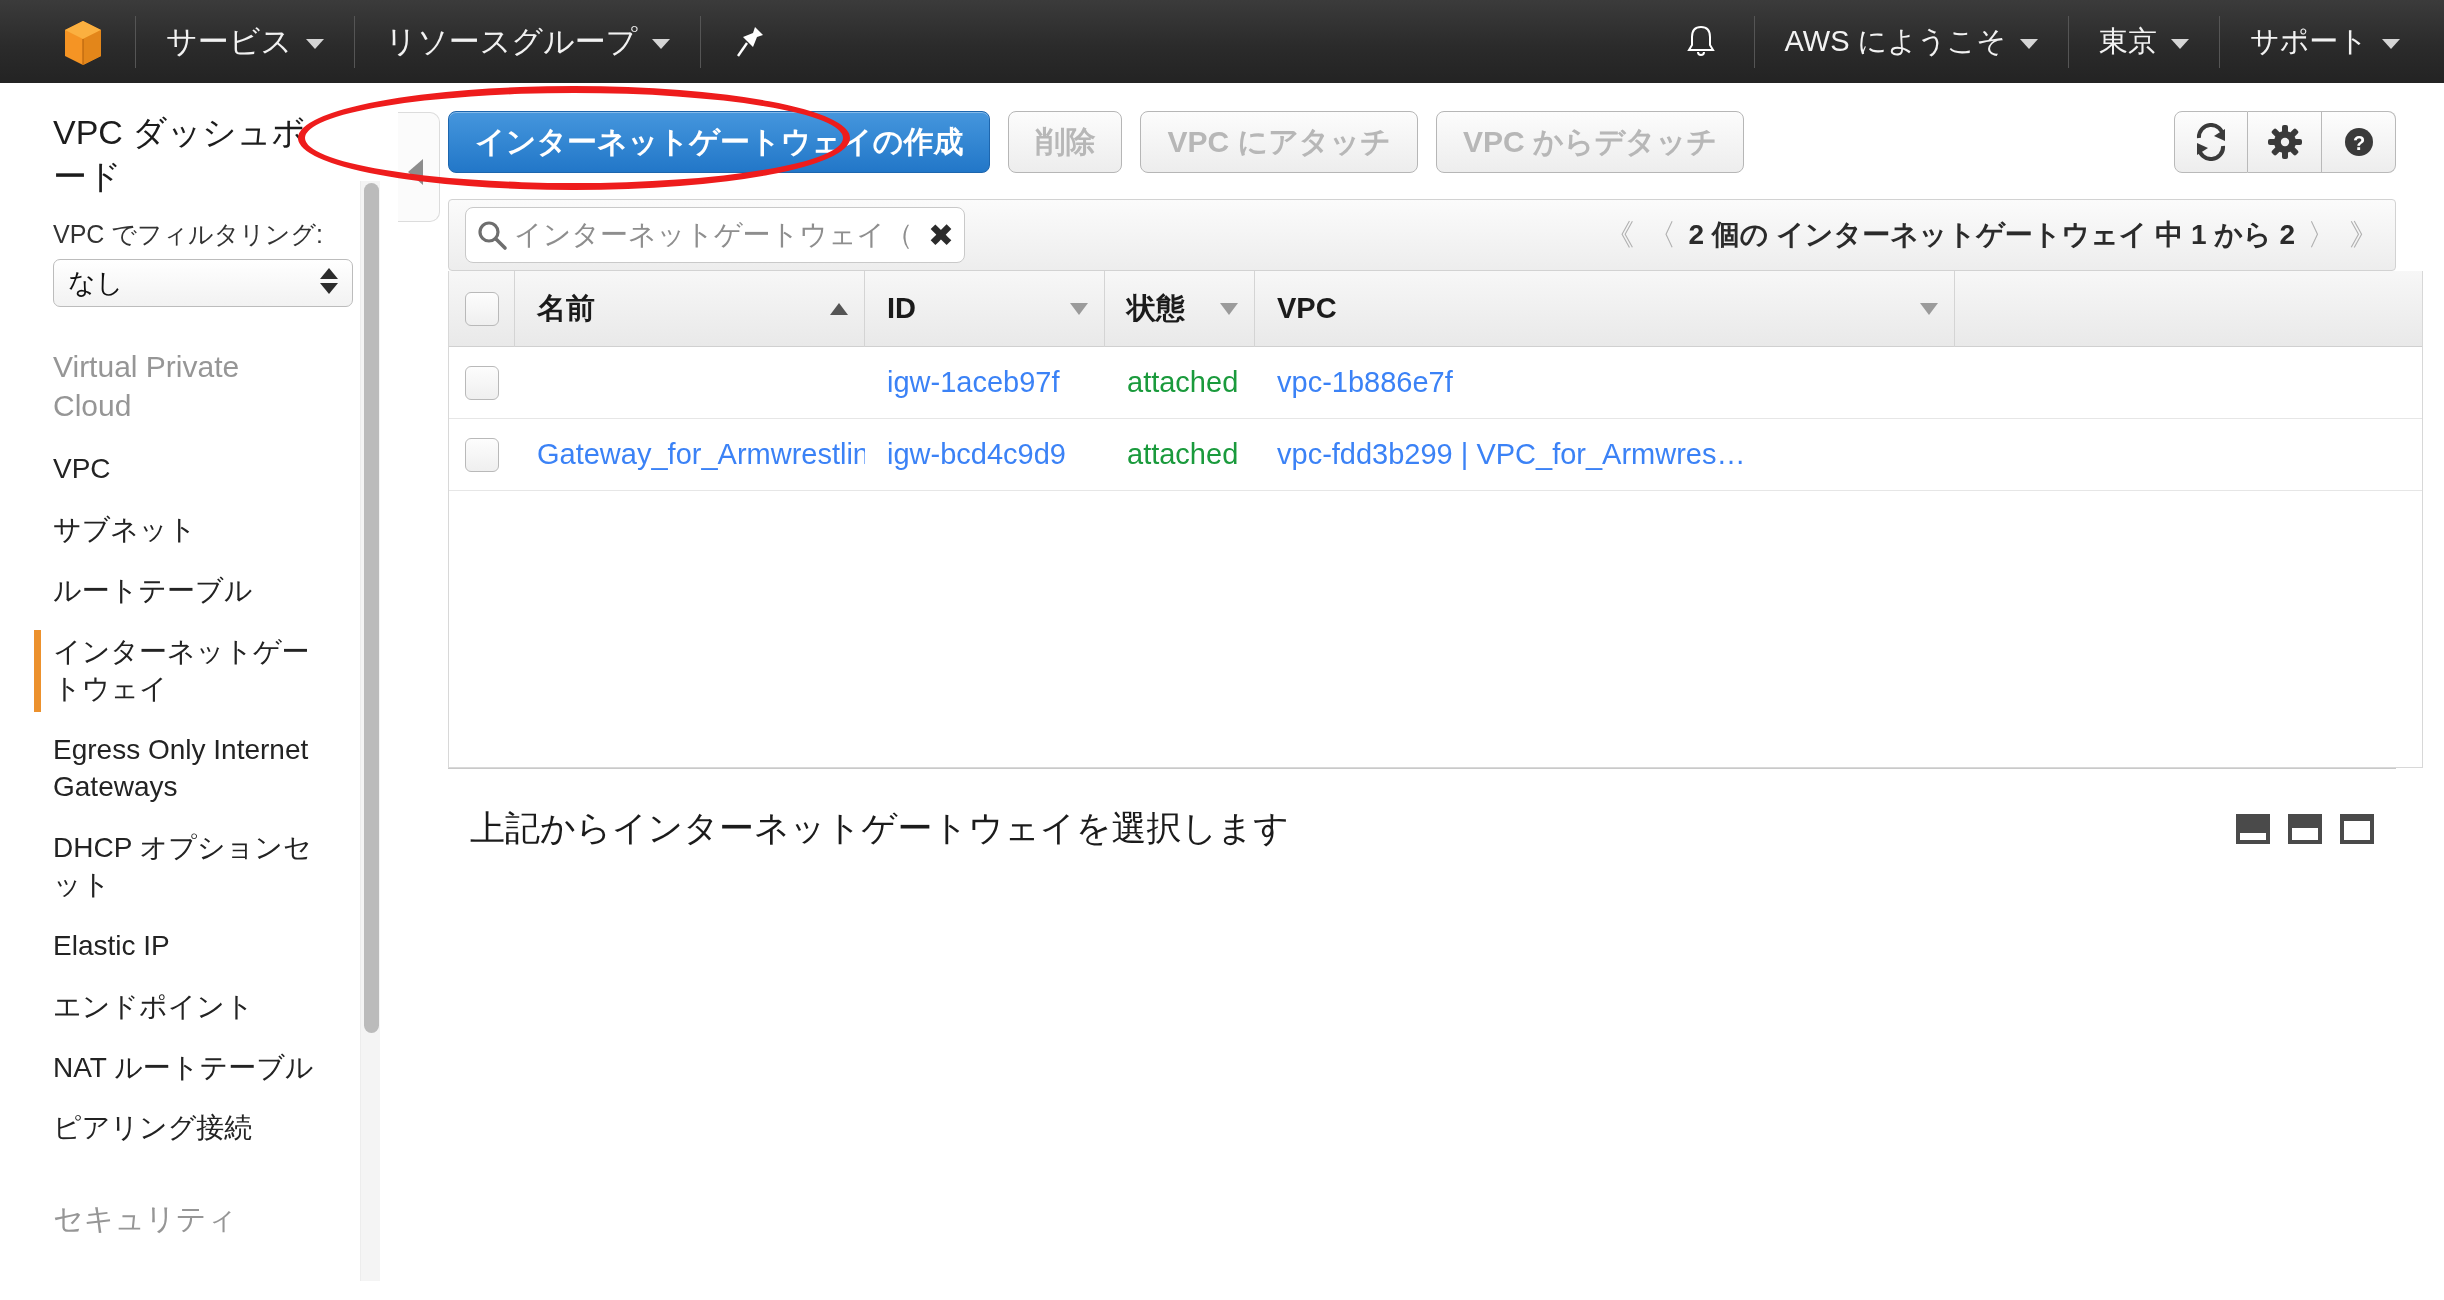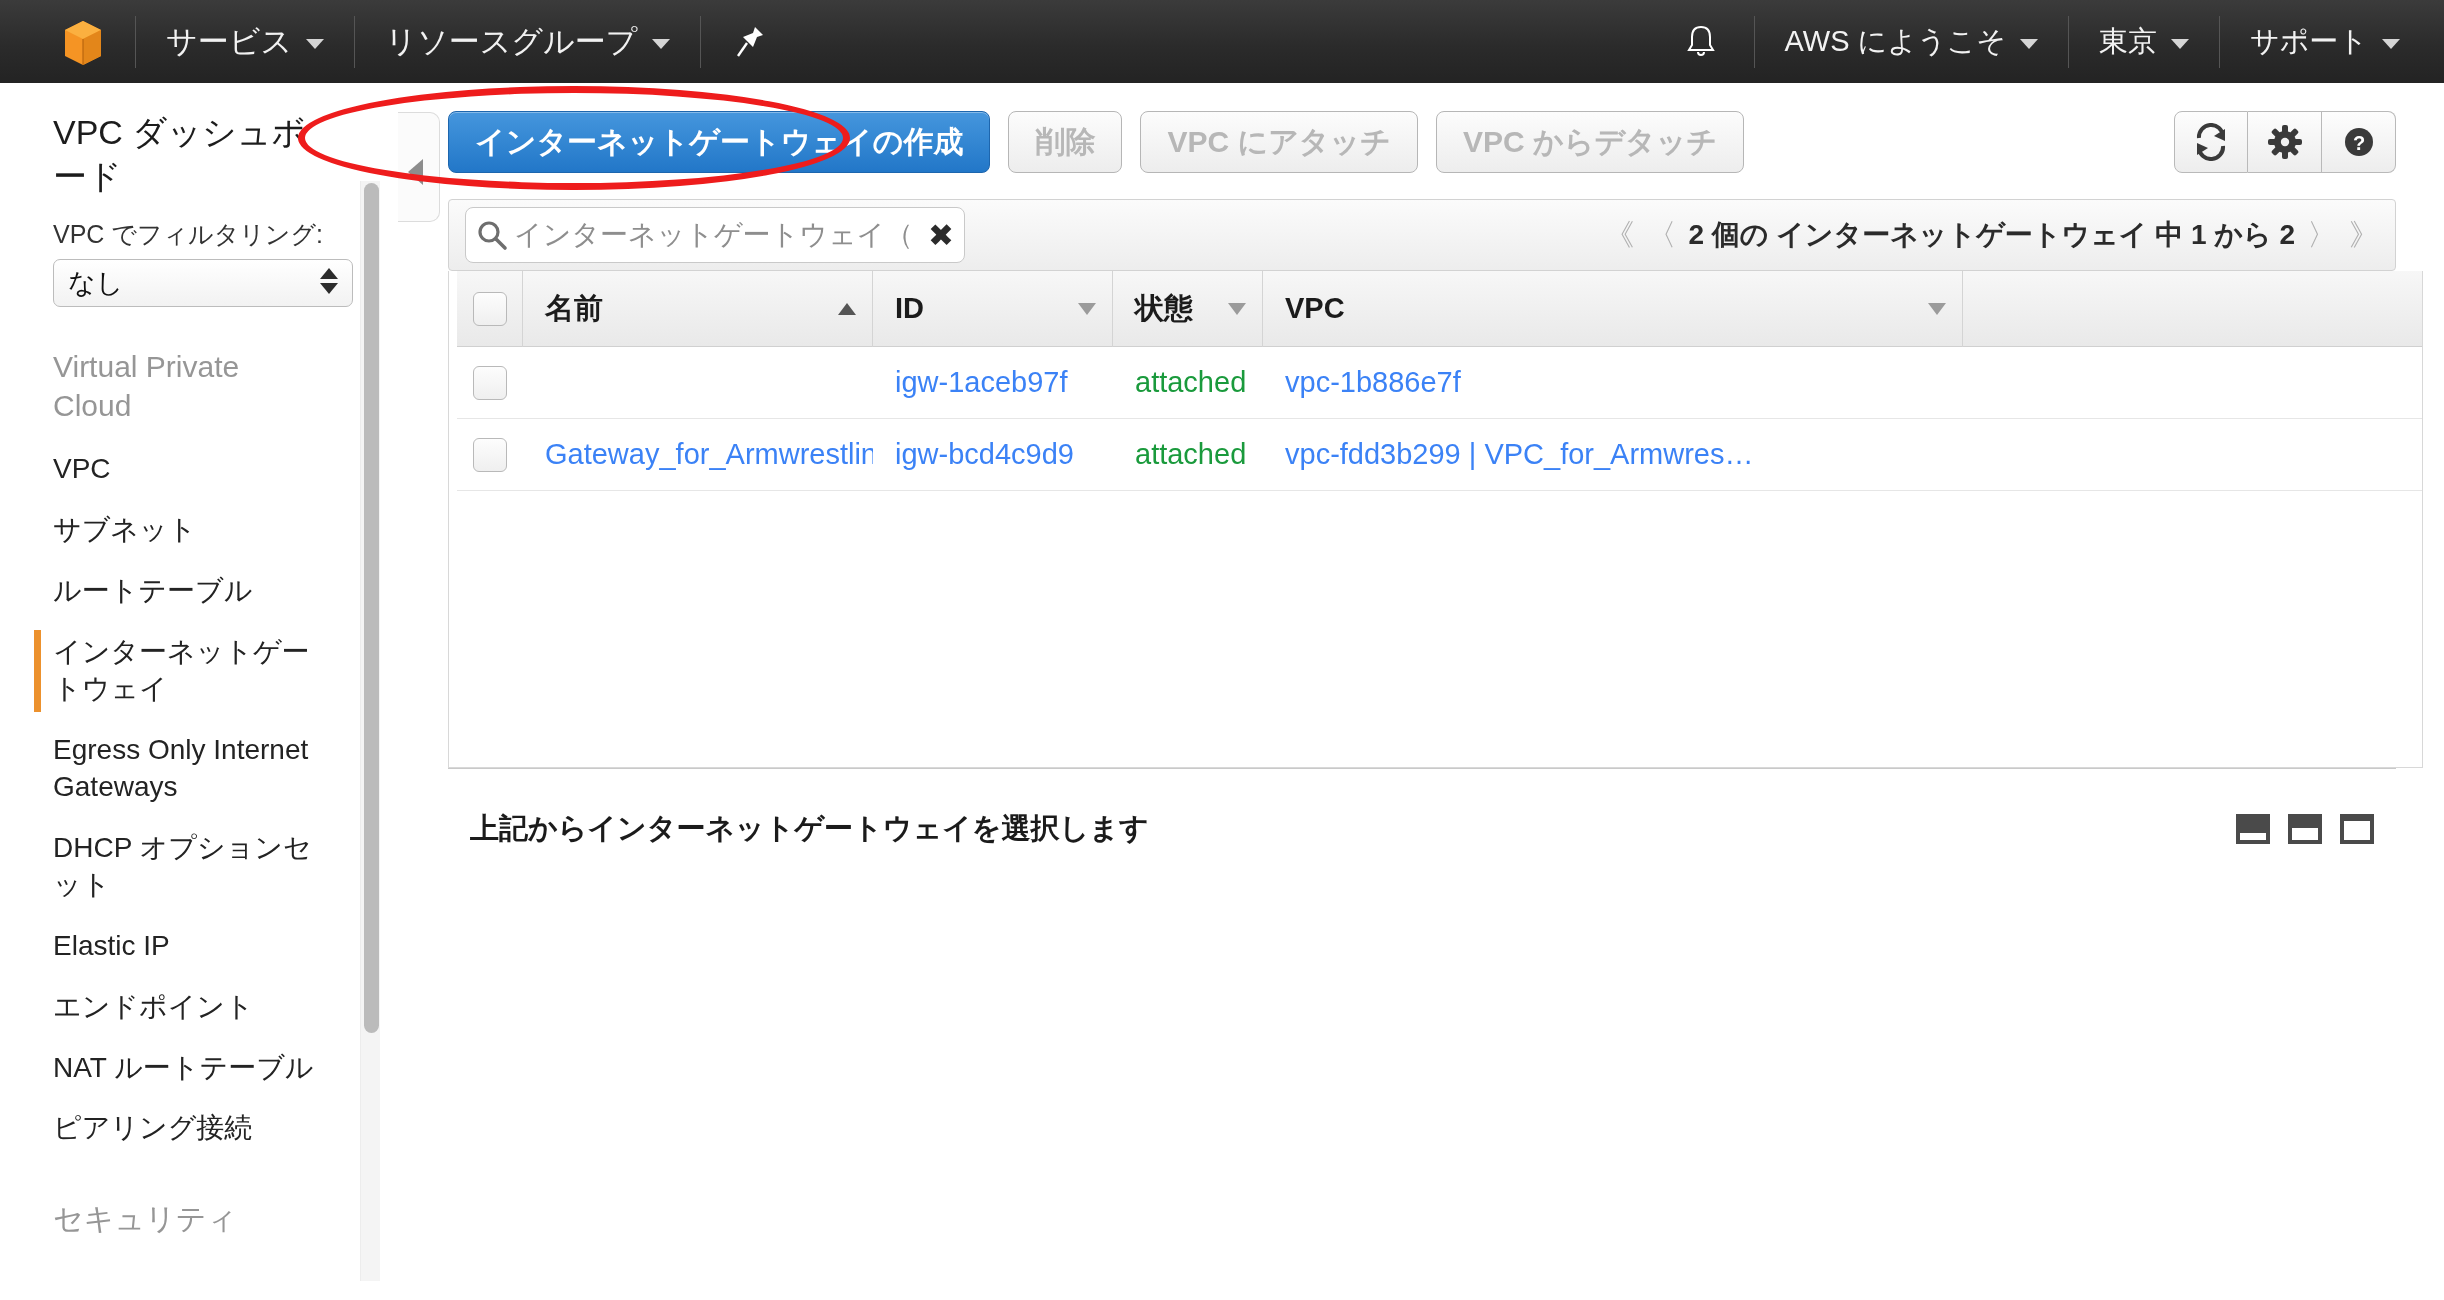--- a/index.html
+++ b/index.html
@@ -132,21 +132,21 @@
     white-space:nowrap; text-overflow:clip;
   }
   .clear-x{ font-size:31px; color:#2b2b2b; font-weight:bold; cursor:pointer; line-height:1;}
   .pager{
     margin-left:auto; display:flex; align-items:center; gap:12px;
     font-size:28px; color:#2b2b2b; font-weight:bold; white-space:nowrap;
   }
   .pg-arrow{ color:#b0b0b0; font-size:30px; cursor:pointer; font-weight:normal;}
 
   
-  .table{ margin:0 21px 0 8px; border:1px solid #d8d8d8; border-top:none;padding-left:8px; }
+  .table{ margin:0 21px 0 8px; border:1px solid #d8d8d8; border-top:none; }
   .thead{
     display:flex; align-items:center; height:76px;
     background:linear-gradient(180deg,#f7f7f7 0%,#e9e9e9 100%);
     border-bottom:1px solid #d0d0d0;
   }
   .th{
     display:flex; align-items:center; height:76px;
     font-size:29px; font-weight:bold; color:#1b1b1b;
     border-right:1px solid #d4d4d4; padding-left:22px; position:relative;
   }
@@ -165,21 +165,21 @@
   .col-id{ width:240px; }
   .col-state{ width:150px; }
   .col-vpc{ width:700px; }
   .tbody{ height:420px; background:#fff; }
 
   
   .detail{
     margin:0 48px 0 8px; border-top:1px solid #c9c9c9;
     height:120px; display:flex; align-items:center; padding:0 22px;
   }
-  .detail-msg{ font-size:29px; font-weight:bold; color:#1b1b1b;text-align:right; }
+  .detail-msg{ font-size:35px; font-weight:normal; color:#1b1b1b;text-align:right; }
   .pane-icons{ margin-left:auto; display:flex; gap:18px; }
   .pane-ico{ width:34px; height:30px; background:#4a4a4a; position:relative; cursor:pointer;}
   .pane-ico i{ position:absolute; left:4px; right:4px; background:#fff; display:block;}
   .pane-ico.s1 i{ bottom:4px; height:7px; }
   .pane-ico.s2 i{ bottom:4px; height:12px; }
   .pane-ico.s3 i{ bottom:4px; height:19px; }
 
   
   .annot{
     position:absolute; left:298px; top:86px; width:552px; height:104px;

